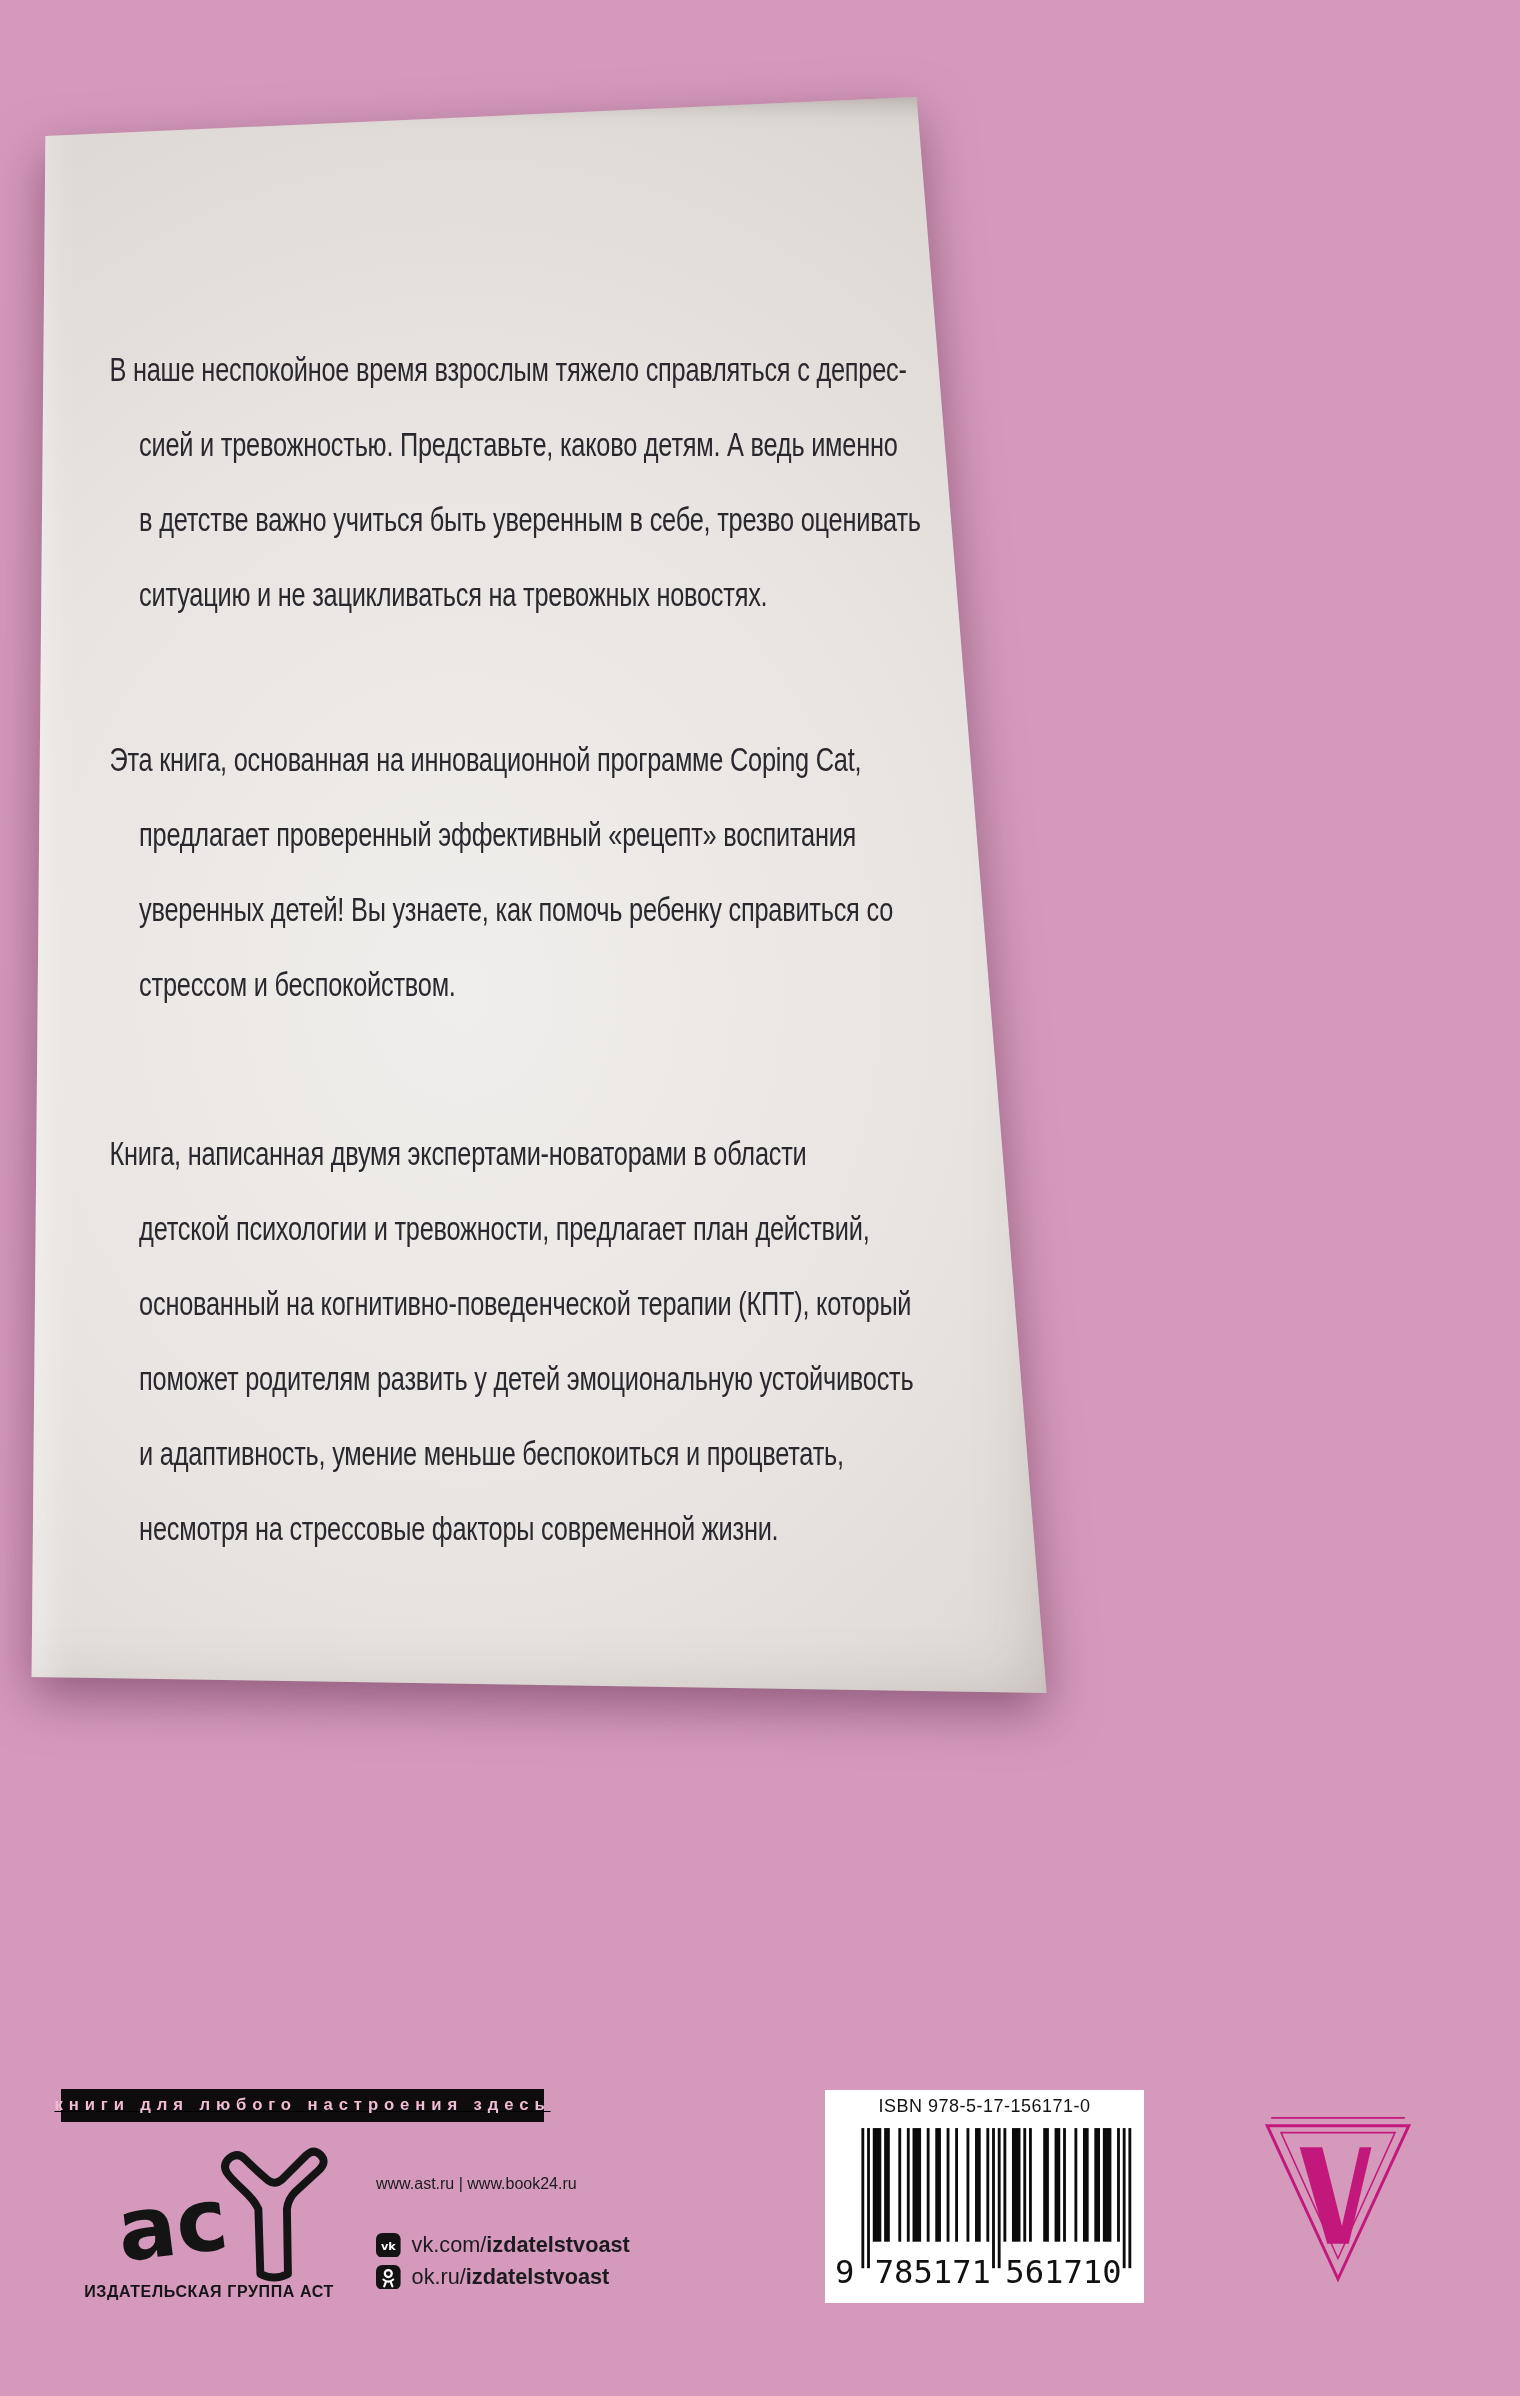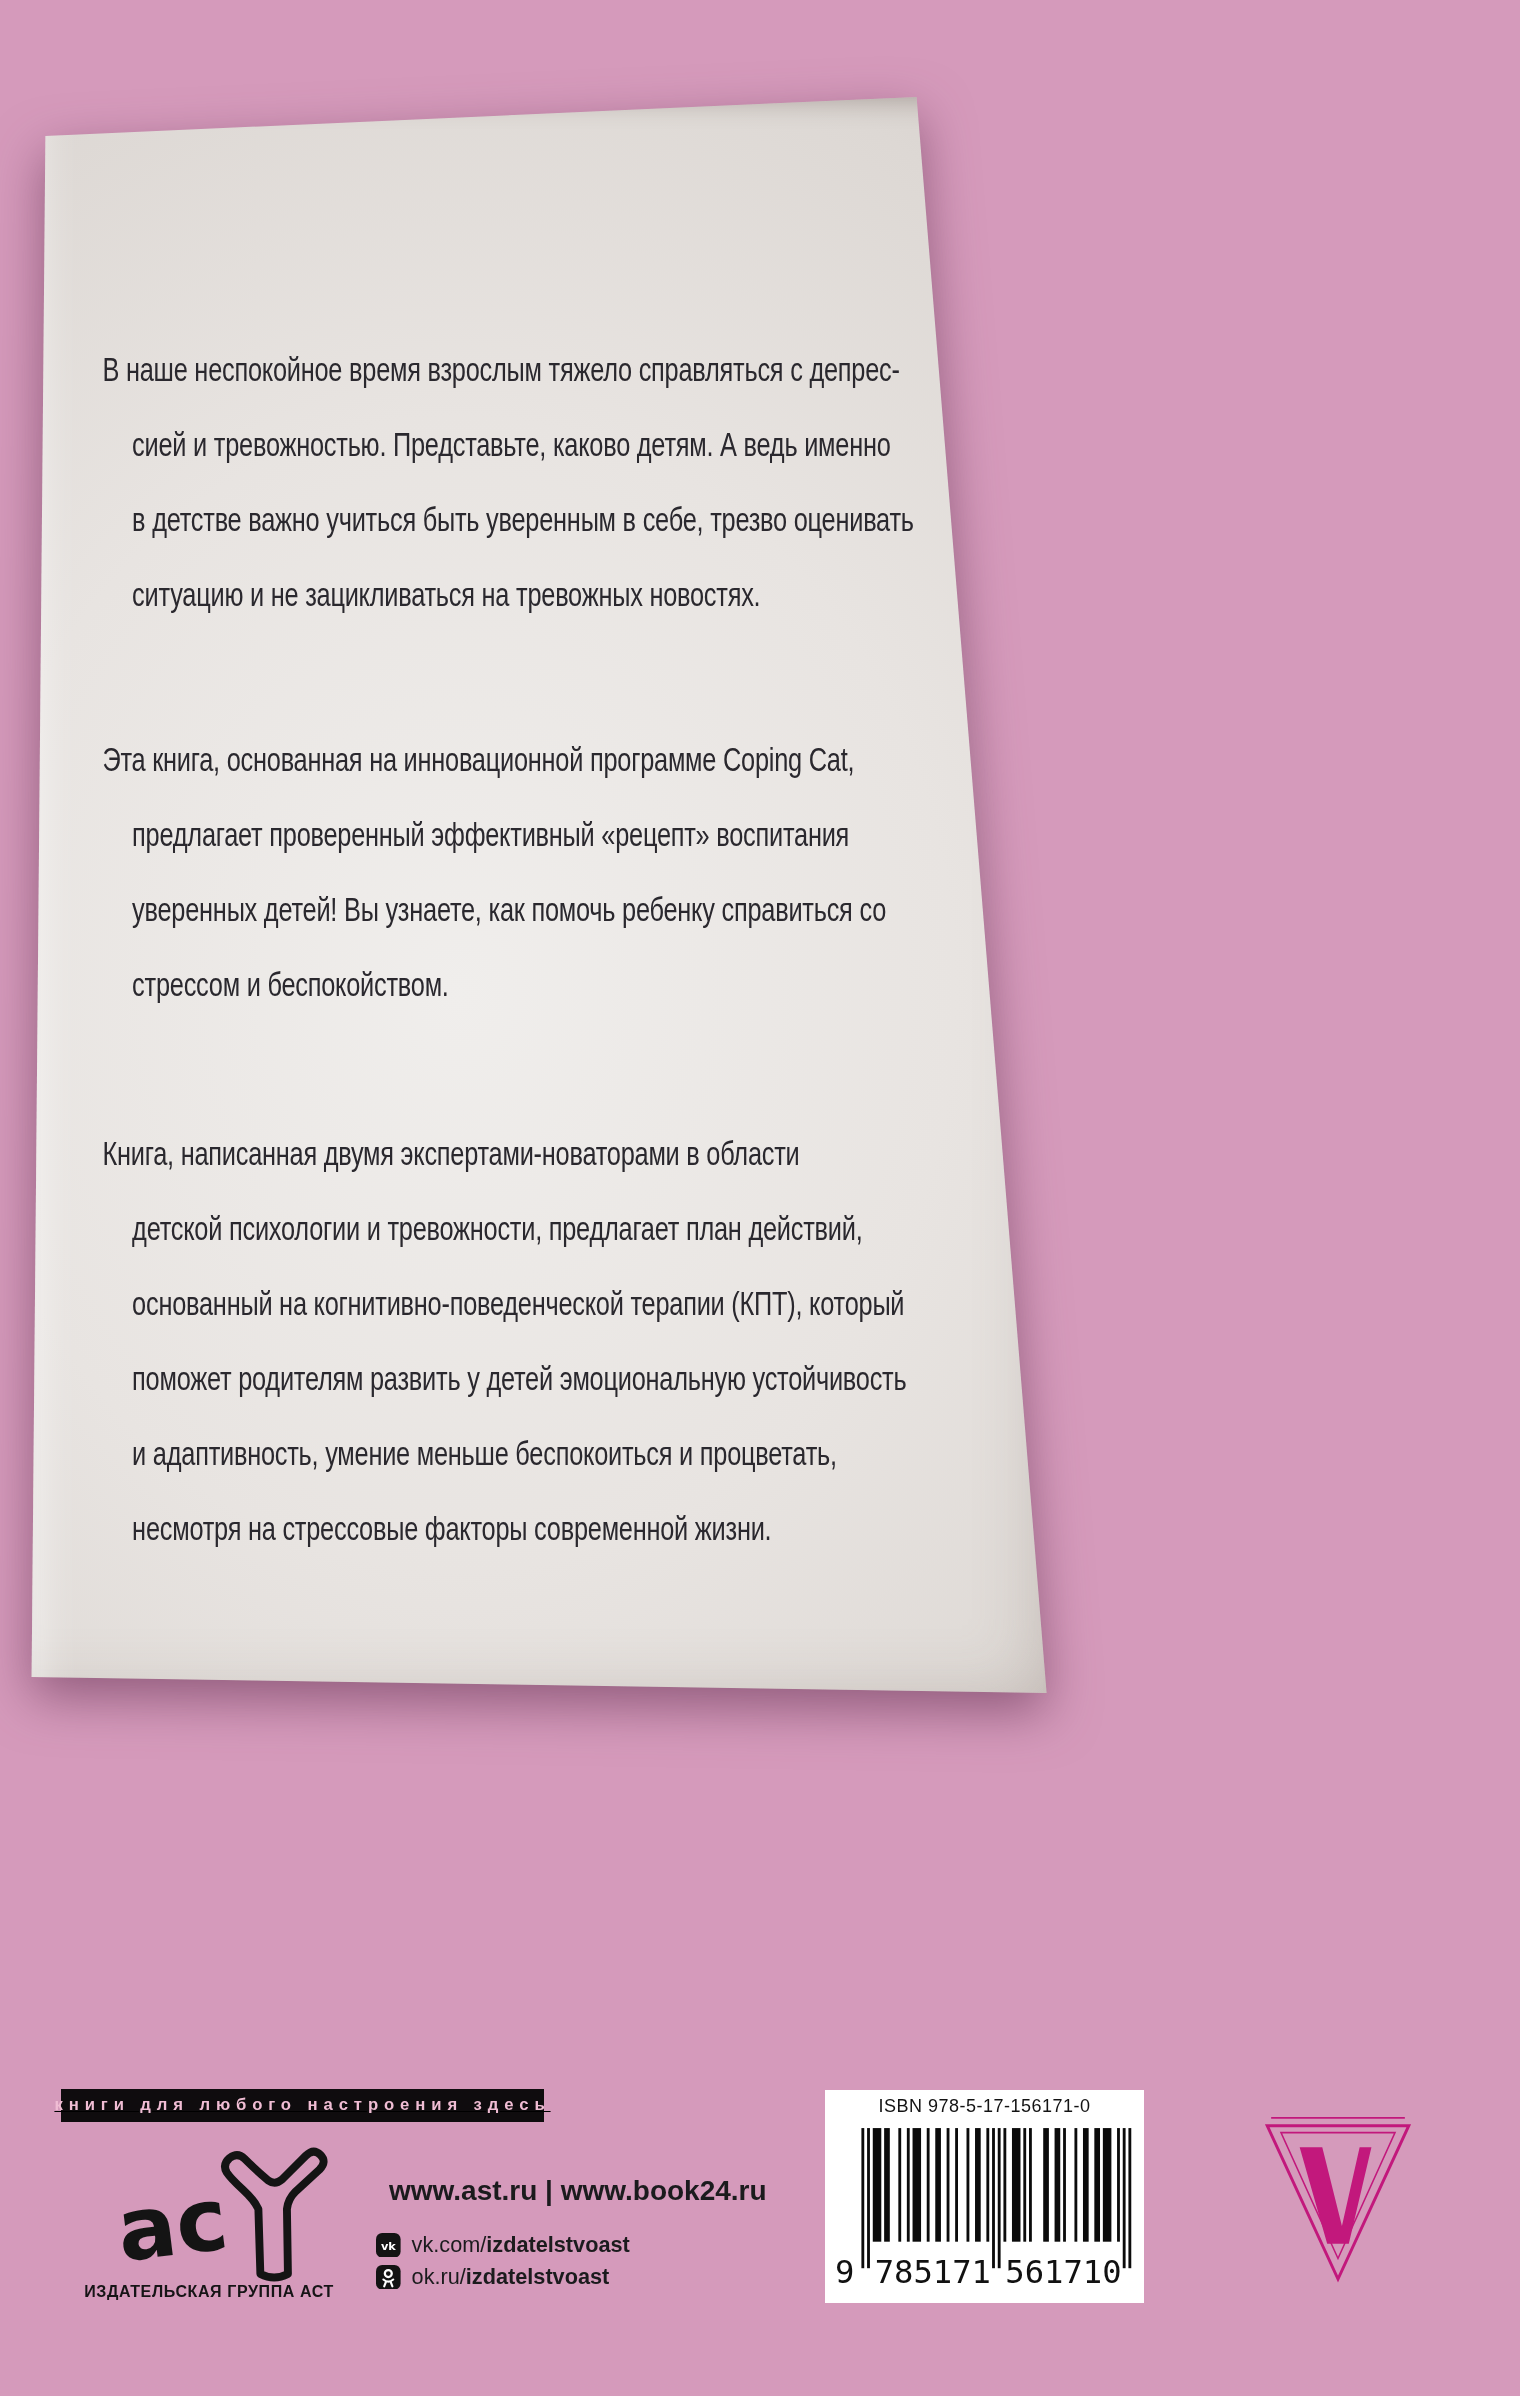--- a/index.html
+++ b/index.html
@@ -22,21 +22,21 @@
     filter:drop-shadow(0 19.7px 25.6px rgba(90,40,72,.55));}
   .card{
     position:absolute;inset:0;
     clip-path:polygon(15.8px 47px, 887px 7.9px, 1017px 1604px, 2px 1588px);
     background:radial-gradient(115% 85% at 42% 56%, #f0eeec 0%, #e8e4e1 42%, #ddd8d4 72%, #cfc9c5 95%);
     box-shadow:inset 0 29.6px 25.6px -17.7px rgba(95,75,70,.38),
                inset 33px 0 43px -25.6px rgba(255,255,255,.65),
                inset -39px -33px 69px -29.6px rgba(125,105,98,.30);
   }
   .text-block{position:absolute;left:0;top:0;width:100%;}
-  .para{position:absolute;left:0;width:985px;color:#2a282e;padding-left:12px;}
+  .para{position:absolute;left:7px;width:985px;color:#2a282e;padding-left:12px;}
   .line{
     height:75px;line-height:75px;font-size:32.5px;letter-spacing:-0.3px;
     white-space:nowrap;transform:scaleX(.78);transform-origin:0 50%;
     padding-left:154px;
   }
   .line.first{padding-left:116px;}
 
   
   .banner{
     position:absolute;left:61px;top:2089px;width:483px;height:32.5px;
@@ -44,21 +44,21 @@
   }
   .banner span{
     color:#f0bdd4;font-size:16.7px;font-weight:700;letter-spacing:5.9px;white-space:nowrap;
   }
   .ast-logo{position:absolute;left:91px;top:2136px;}
   .ast-caption{
     position:absolute;left:61px;top:2283px;width:296px;text-align:center;
     font-size:16px;font-weight:700;letter-spacing:0.6px;color:#161416;
   }
   .sites{
-    position:absolute;left:389px;top:2175px;font-size:28px;font-weight:700;color:#1b1b1d;
+    position:absolute;left:376px;top:2175px;font-size:16px;font-weight:400;color:#1b1b1d;
   }
   .social{position:absolute;left:376px;height:25.6px;display:flex;align-items:center;gap:11px;
     font-size:21.7px;color:#1b1b1d;}
   .social.vk{top:2232px;}
   .social.ok{top:2264px;}
   .social b{font-weight:700;}
   .barcode-box{
     position:absolute;left:825px;top:2090px;width:319px;height:213px;background:#ffffff;
   }
   .isbn{

